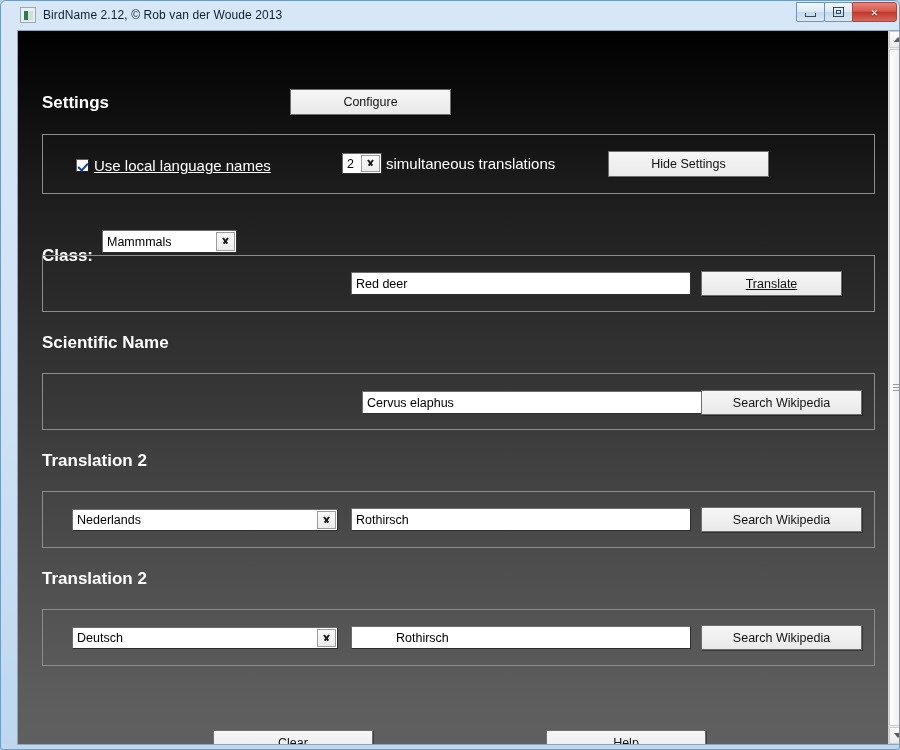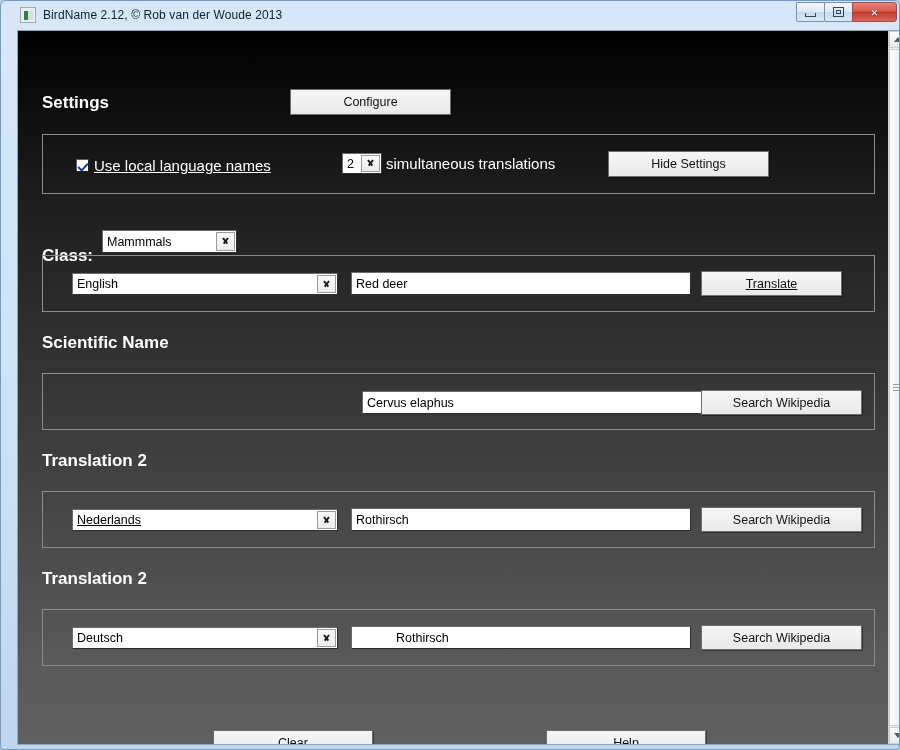--- a/index.html
+++ b/index.html
@@ -378,44 +378,38 @@
 
       <div class="ctl-select" style="left:84px; top:182px; width:135px; height:23px;margin-top:17px;">
         <span>Mammmals</span>
         <span class="arrow-box">
             <span class="chev"></span>
           </span>
       </div>
 
       <div class="panel" style="left:24px; top:224px; width:833px; height:57px;"></div>
 
-      <div class="ctl-select" style="left:54px; top:242px; width:266px; height:22px;">
-        <span>English</span>
-        <span class="arrow-box">
-            <span class="chev"></span>
-          </span>
-      </div>
 
       <div class="ctl-text" style="left:333px; top:241px; width:340px; height:23px;">Red deer</div>
 
       <div class="ctl-button" style="left:683px; top:240px; width:141px; height:25px;text-decoration:underline;">Translate</div>
 
       <div class="section-heading" style="left:24px; top:302px;">Scientific Name</div>
 
       <div class="panel" style="left:24px; top:342px; width:833px; height:57px;"></div>
 
       <div class="ctl-text" style="left:333px; top:360px; width:340px; height:23px;margin-left:11px;">Cervus elaphus</div>
 
       <div class="ctl-button" style="left:683px; top:359px; width:161px; height:25px;">Search Wikipedia</div>
 
       <div class="section-heading" style="left:24px; top:420px;">Translation 2</div>
 
       <div class="panel" style="left:24px; top:460px; width:833px; height:57px;"></div>
 
-      <div class="ctl-select" style="left:54px; top:478px; width:266px; height:22px;text-decoration:underline;">
+      <div class="ctl-select" style="left:54px; top:478px; width:266px; height:22px;">
         <span>Nederlands</span>
         <span class="arrow-box">
             <span class="chev"></span>
           </span>
       </div>
 
       <div class="ctl-text" style="left:333px; top:477px; width:340px; height:23px;">Rothirsch</div>
 
       <div class="ctl-button" style="left:683px; top:476px; width:161px; height:25px;">Search Wikipedia</div>
 

